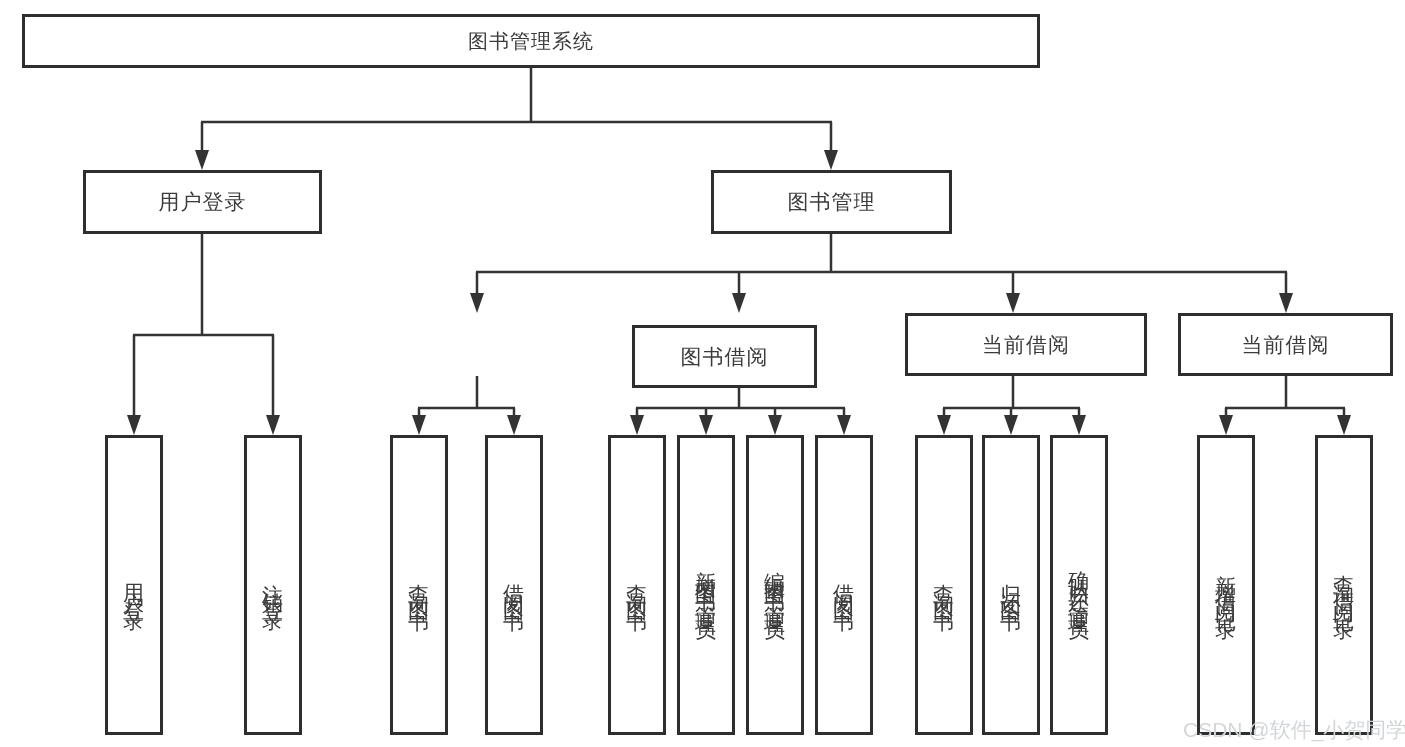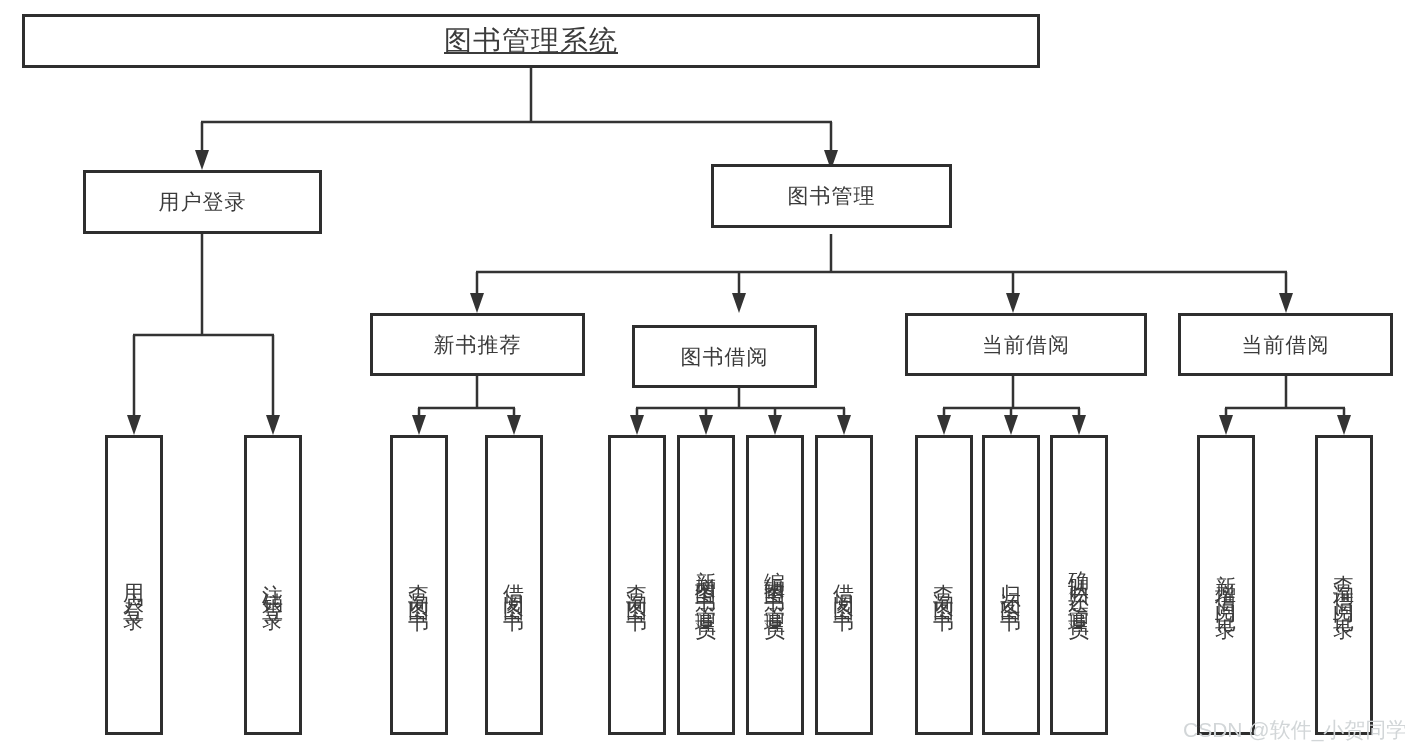--- a/index.html
+++ b/index.html
@@ -27,21 +27,21 @@
     justify-content: center;
     z-index: 2;
   }
   .lbl {
     font-size: 21px;
     color: #3b3b3b;
     letter-spacing: 1px;
     white-space: nowrap;
     line-height: 1.2;
   }
-  .lbl-root { font-size: 28px; text-decoration: underline; }
+  .lbl-root { font-size: 20px; }
   .vlbl {
     writing-mode: vertical-rl;
     text-orientation: mixed;
     font-size: 21px;
     color: #3b3b3b;
     letter-spacing: 9px;
     line-height: 1;
     white-space: nowrap;
   }
   .vlbl-long { letter-spacing: 7px; }
@@ -104,27 +104,24 @@
       <use href="#ah" x="1344" y="435"></use>
   </svg>
 
   <div class="box" style="left:22px;top:14px;width:1018px;height:54px">
     <span class="lbl lbl-root">图书管理系统</span>
   </div>
 
   <div class="box" style="left:83px;top:170px;width:239px;height:64px">
     <span class="lbl">用户登录</span>
   </div>
-  <div class="box" style="left:711px;top:164px;width:241px;height:64px">
+  <div class="box" style="left:711px;top:170px;width:241px;height:64px">
     <span class="lbl">图书管理</span>
   </div>
 
-  <div class="box" style="left:370px;top:313px;width:215px;height:63px">
-    <span class="lbl">新书推荐</span>
-  </div>
   <div class="box" style="left:632px;top:325px;width:185px;height:63px">
     <span class="lbl">图书借阅</span>
   </div>
   <div class="box" style="left:905px;top:313px;width:242px;height:63px">
     <span class="lbl">当前借阅</span>
   </div>
   <div class="box" style="left:1178px;top:313px;width:215px;height:63px">
     <span class="lbl">当前借阅</span>
   </div>
 

